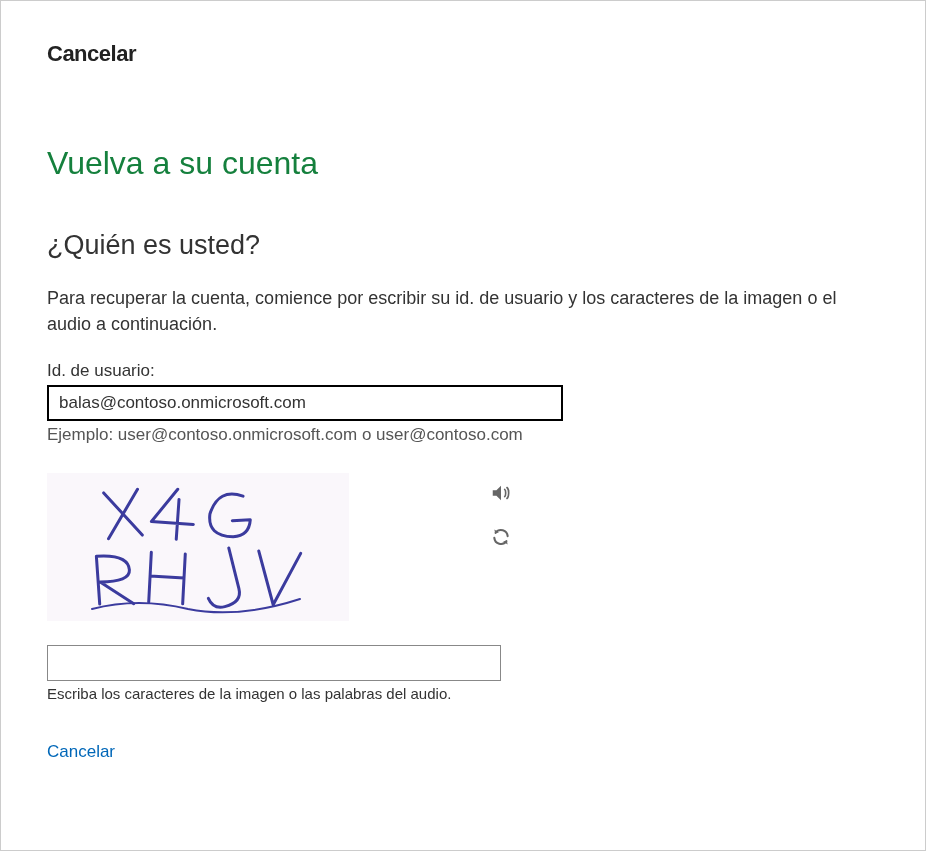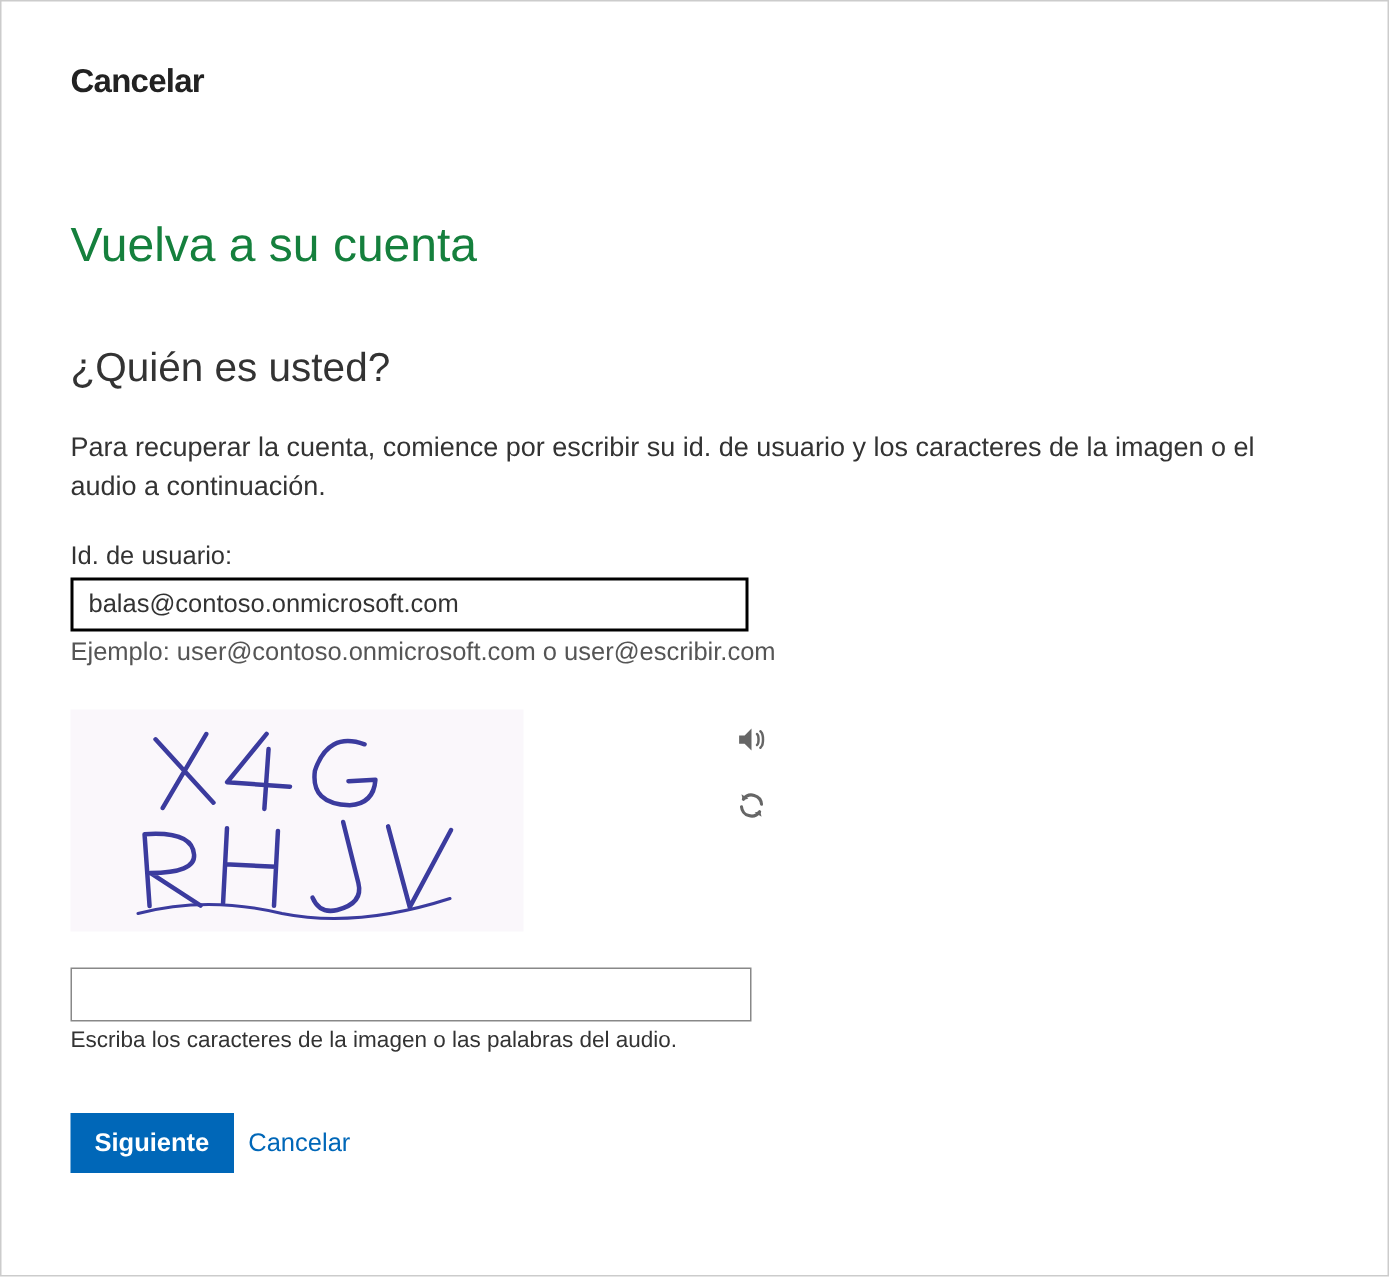--- a/index.html
+++ b/index.html
@@ -44,21 +44,21 @@
       margin-bottom: 24px;
       max-width: 836px;
     }
     .field-label {
       font-size: 17px;
       color: #333333;
       margin-bottom: 4px;
       display: block;
     }
     .text-input {
-      width: 452px;
+      width: 516px;
       height: 36px;
       border: 2px solid #000000;
       padding: 0 10px;
       font-size: 17px;
       font-family: inherit;
       color: #333333;
       background: #ffffff;
       outline: none;
       display: block;
       margin-bottom: 4px;
@@ -140,21 +140,21 @@
 <div class="logo">Cancelar</div>
 
 <h1 class="page-title">Vuelva a su cuenta</h1>
 
 <h2 class="section-title">¿Quién es usted?</h2>
 
 <p class="instruction">Para recuperar la cuenta, comience por escribir su id. de usuario y los caracteres de la imagen o el audio a continuación.</p>
 
 <label class="field-label">Id. de usuario:</label>
 <input type="text" class="text-input" value="balas@contoso.onmicrosoft.com" style="">
-<div class="helper-text">Ejemplo: user@contoso.onmicrosoft.com o user@escribir.com</div>
+<div class="helper-text">Ejemplo: user@contoso.onmicrosoft.com o user@contoso.com</div>
 
 <div class="captcha-row">
   <div class="captcha-image">
     <svg class="captcha-svg" viewBox="0 0 260 140" xmlns="http://www.w3.org/2000/svg">
       <g fill="none" stroke="#3b3b9e" stroke-width="3" stroke-linecap="round" stroke-linejoin="round">
 
         <path d="M38 14 L72 60 M72 14 L38 60" transform="rotate(-6 55 37)"></path>
 
         <path d="M108 12 L84 46 L126 46 M110 22 L110 62" transform="rotate(4 105 37)"></path>
 
@@ -188,15 +188,14 @@
         <polyline points="20,21 19,16.5 14.5,17.5" fill="#666666" stroke="none"></polyline>
       </svg>
     </div>
   </div>
 </div>
 
 <input type="text" class="text-input thin" value="" style="">
 <div class="captcha-instruction">Escriba los caracteres de la imagen o las palabras del audio.</div>
 
 <div class="actions">
-  <button class="btn-primary">Siguiente</button>
   <a class="link-cancel">Cancelar</a>
 </div>
 
 </body></html>

